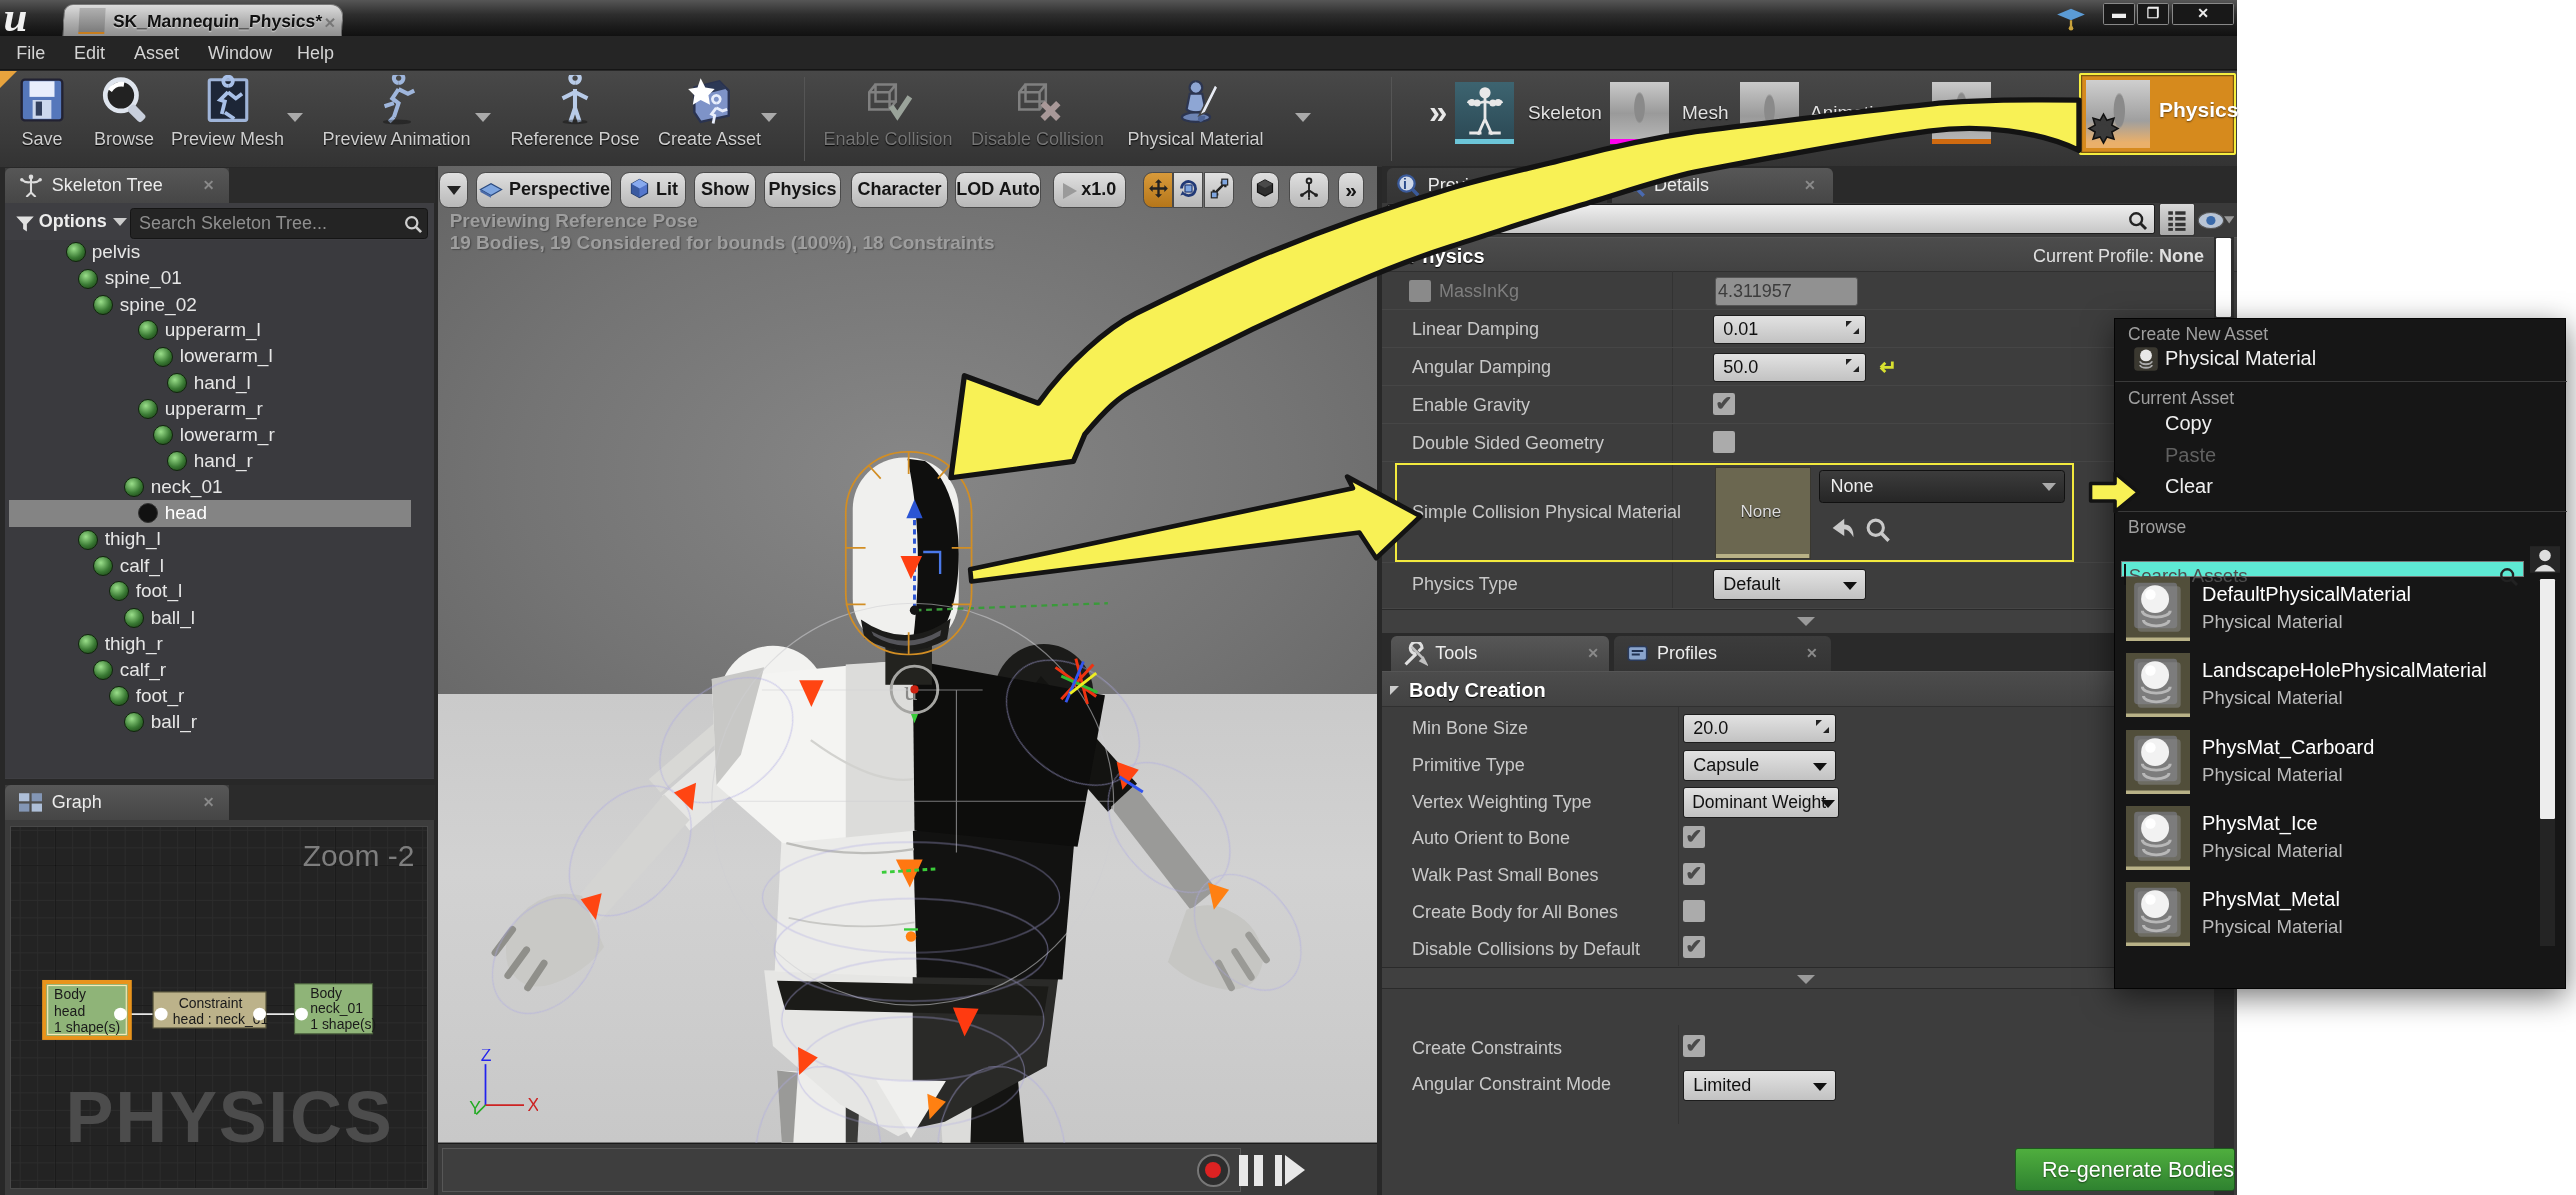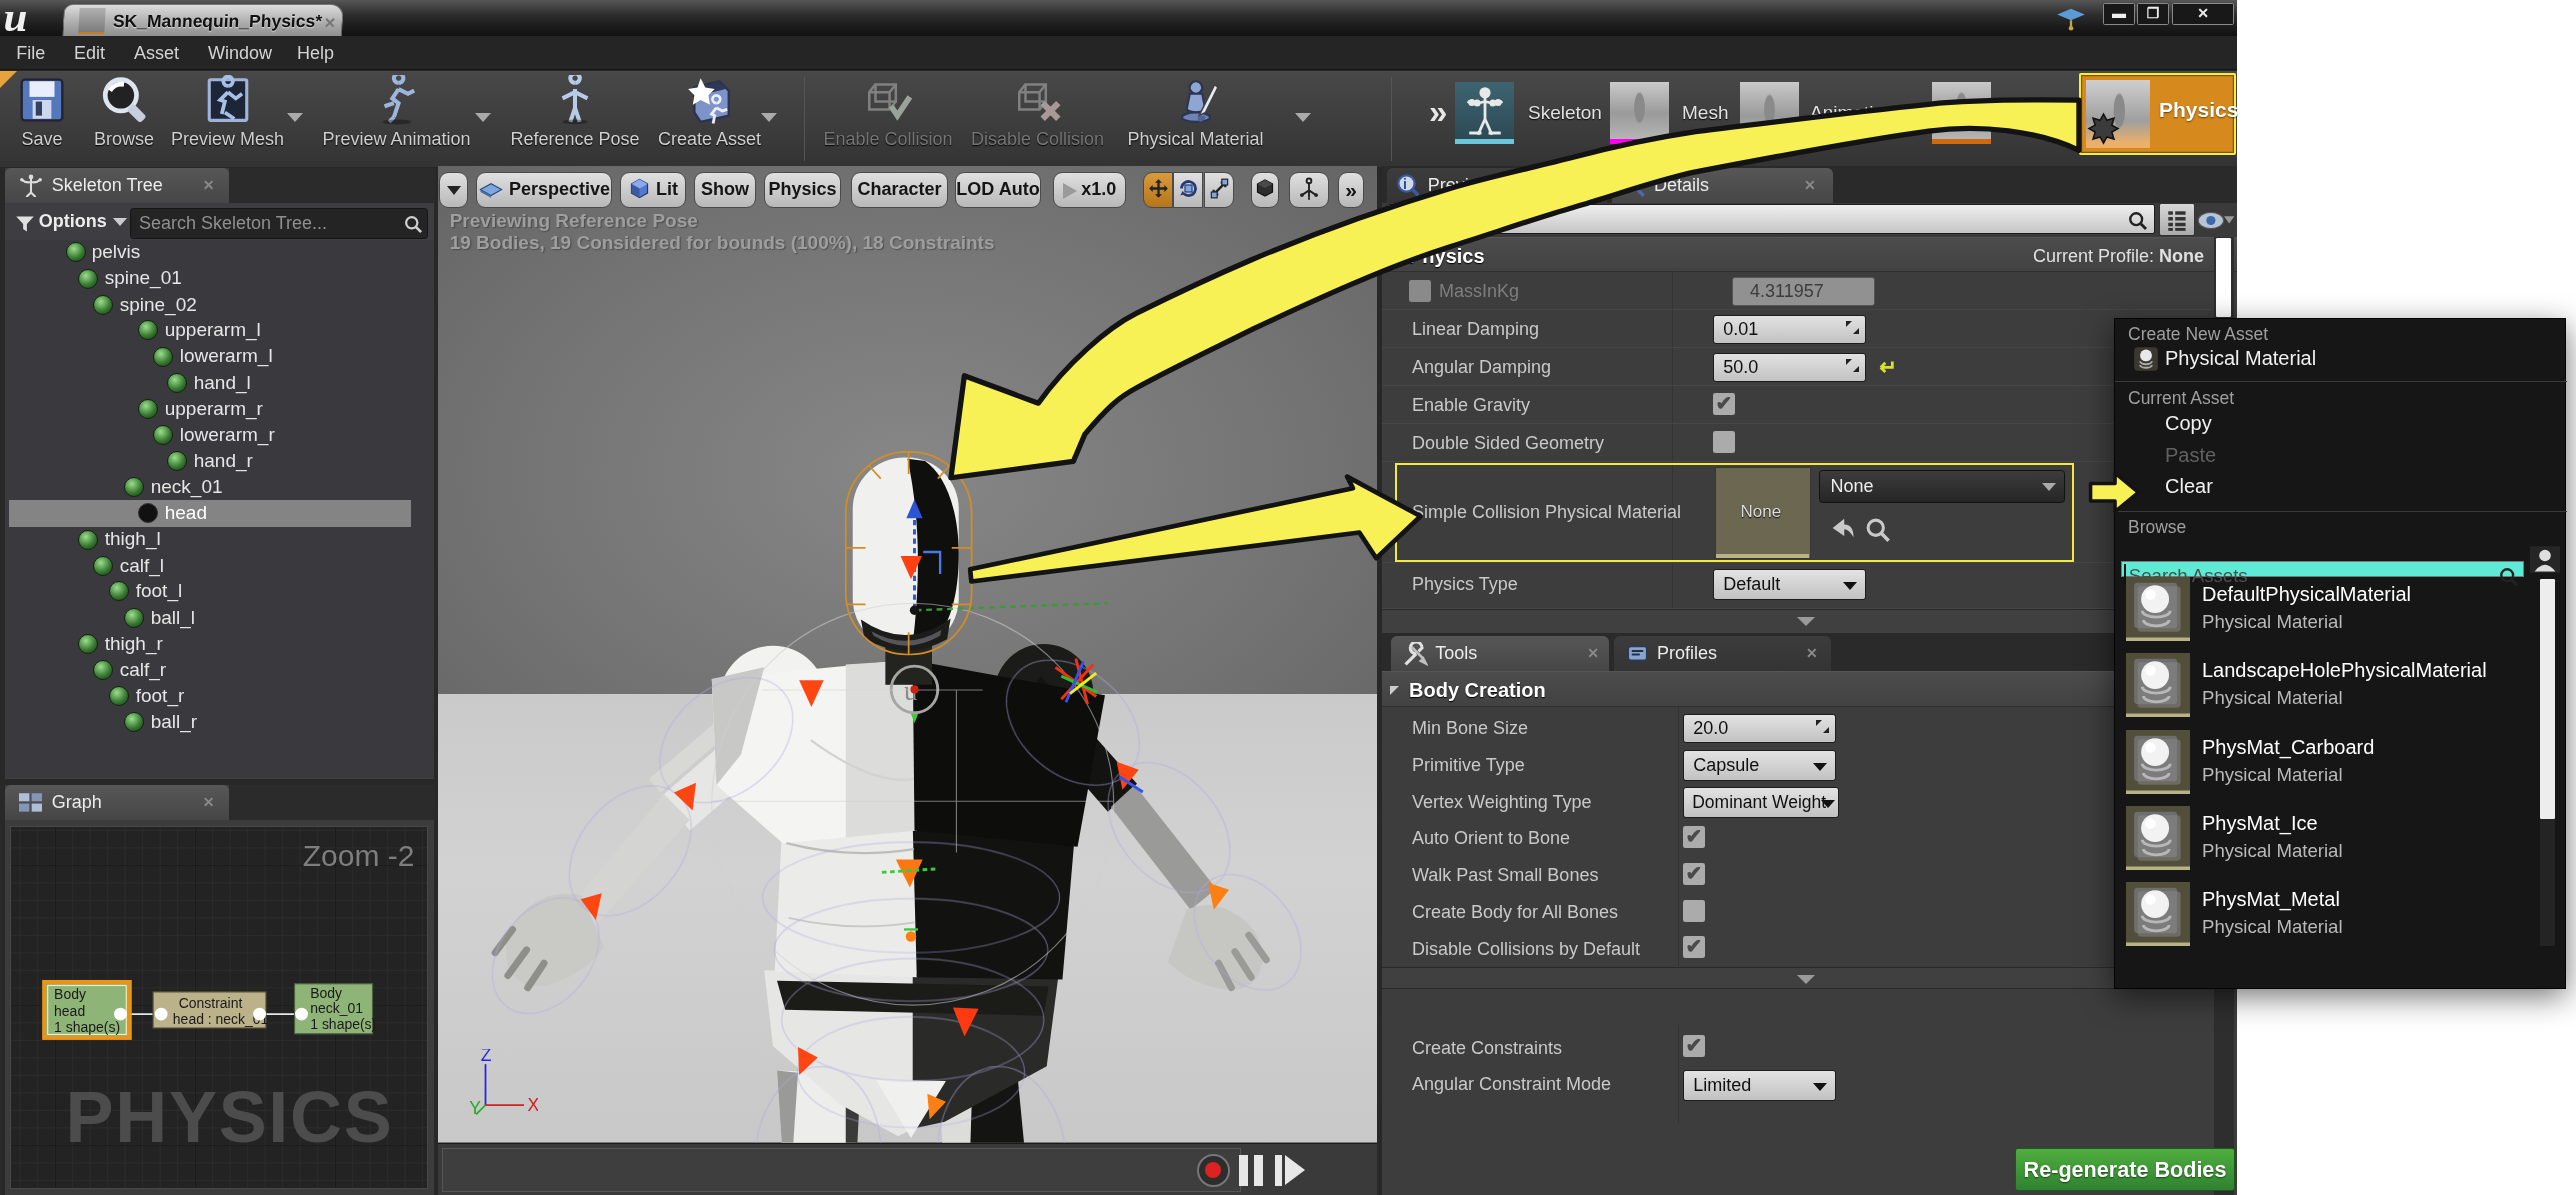--- a/index.html
+++ b/index.html
@@ -484,21 +484,21 @@
   <div class="abs" style="left:290px;top:105px;width:1.2px;height:338px;background:#333"></div>
   <div class="abs" style="left:0;top:143px;width:830px;height:1.2px;background:#464646"></div>
   <div class="abs" style="left:0;top:181px;width:830px;height:1.2px;background:#464646"></div>
   <div class="abs" style="left:0;top:219px;width:830px;height:1.2px;background:#464646"></div>
   <div class="abs" style="left:0;top:257px;width:830px;height:1.2px;background:#464646"></div>
   <div class="abs" style="left:0;top:295px;width:830px;height:1.2px;background:#464646"></div>
   <div class="abs" style="left:0;top:396px;width:830px;height:1.2px;background:#464646"></div>
   <div class="abs" style="left:0;top:442px;width:830px;height:1.2px;background:#464646"></div>
   <div class="cb dim" style="left:27px;top:114px"></div>
   <span class="rowlab" style="left:57px;top:115px;color:#7e7e7e">MassInKg</span>
-  <div class="fld gray" style="left:350px;top:111px;width:143px;height:29px;line-height:27px;padding-left:17px">4.311957</div>
+  <div class="fld gray" style="left:333px;top:111px;width:143px;height:29px;line-height:27px;padding-left:2px">4.311957</div>
   <span class="rowlab" style="top:153px">Linear Damping</span>
   <div class="fld" style="left:331px;top:149px;width:153px;height:29px;line-height:27px;padding-left:9.3px">0.01<span class="resz"></span></div>
   <span class="rowlab" style="top:191px">Angular Damping</span>
   <div class="fld" style="left:331px;top:187px;width:153px;height:29px;line-height:27px;padding-left:9.3px">50.0<span class="resz"></span></div>
   <svg class="abs" style="left:494px;top:192px" width="21" height="20" viewBox="0 0 18 17">
         <path d="M4 8 L14 8 L14 3 M4 8 l4 -4 M4 8 l4 4" stroke="#d8e030" stroke-width="2.4" fill="none"></path>
       </svg>
   <span class="rowlab" style="top:229px">Enable Gravity</span>
   <div class="cb" style="left:331px;top:227px">✔</div>
   <span class="rowlab" style="top:267px">Double Sided Geometry</span>
@@ -560,21 +560,21 @@
   <span class="rowlab" style="top:773px">Disable Collisions by Default</span>
   <div class="cb" style="left:301px;top:770px">✔</div>
   <div class="expander" style="left:0;top:801px;width:830px;height:22px"></div>
   <div class="abs" style="left:296px;top:859px;width:1.2px;height:99px;background:#333"></div>
   <span class="rowlab" style="top:872px">Create Constraints</span>
   <div class="cb" style="left:301px;top:869px">✔</div>
   <span class="rowlab" style="top:908px">Angular Constraint Mode</span>
   <div class="fld" style="left:301px;top:904px;width:153px;height:31px;line-height:29px;padding-left:9.3px">Limited<span class="ddc"></span></div>
   <div class="abs" style="left:832px;top:71px;width:20px;height:958px;background:#2e2e2e"></div>
   <div class="abs" style="left:834px;top:72px;width:15px;height:79px;background:#fff;border-radius:1.2px"></div>
-  <div class="abs" style="left:633px;top:982px;width:220px;height:43px;background:linear-gradient(#4fae3e,#2f8230);border:1.7px solid #1d5a1e;border-radius:2.9px;text-align:center;font-size:21.6px;font-weight:bold;color:#fff;line-height:41px;text-shadow:0 1.2px 1.7px #00000088">Re-generate Bodies</div>
+  <div class="abs" style="left:633px;top:982px;width:220px;height:43px;background:linear-gradient(#4fae3e,#2f8230);border:1.7px solid #1d5a1e;border-radius:2.9px;text-align:right;font-size:21.6px;font-weight:normal;color:#fff;line-height:41px;text-shadow:0 1.2px 1.7px #00000088">Re-generate Bodies</div>
 </div>
 
 <div id="popup" class="abs" style="left:2114px;top:318px;width:452px;height:671px;background:#161616;border:1.2px solid #040404;box-shadow:0 8.2px 29px rgba(0,0,0,.55);font-size:20px;color:#f0f0f0">
   <div class="abs" style="left:13px;top:4.7px;font-size:17.5px;color:#9f9f9f">Create New Asset</div>
   <svg class="abs" style="left:17.5px;top:27px" width="26" height="26" viewBox="0 0 22 22">
         <rect x="1" y="1" width="20" height="20" rx="3" fill="#3a3830"></rect>
         <circle cx="11" cy="8" r="5" fill="#e8e8e8"></circle>
         <path d="M6 13 a5 2.4 0 0 0 10 0 M6 16 a5 2.4 0 0 0 10 0" stroke="#aaa" stroke-width="1.6" fill="none"></path>
       </svg>
   <div class="abs" style="left:50px;top:28px">Physical Material</div>

